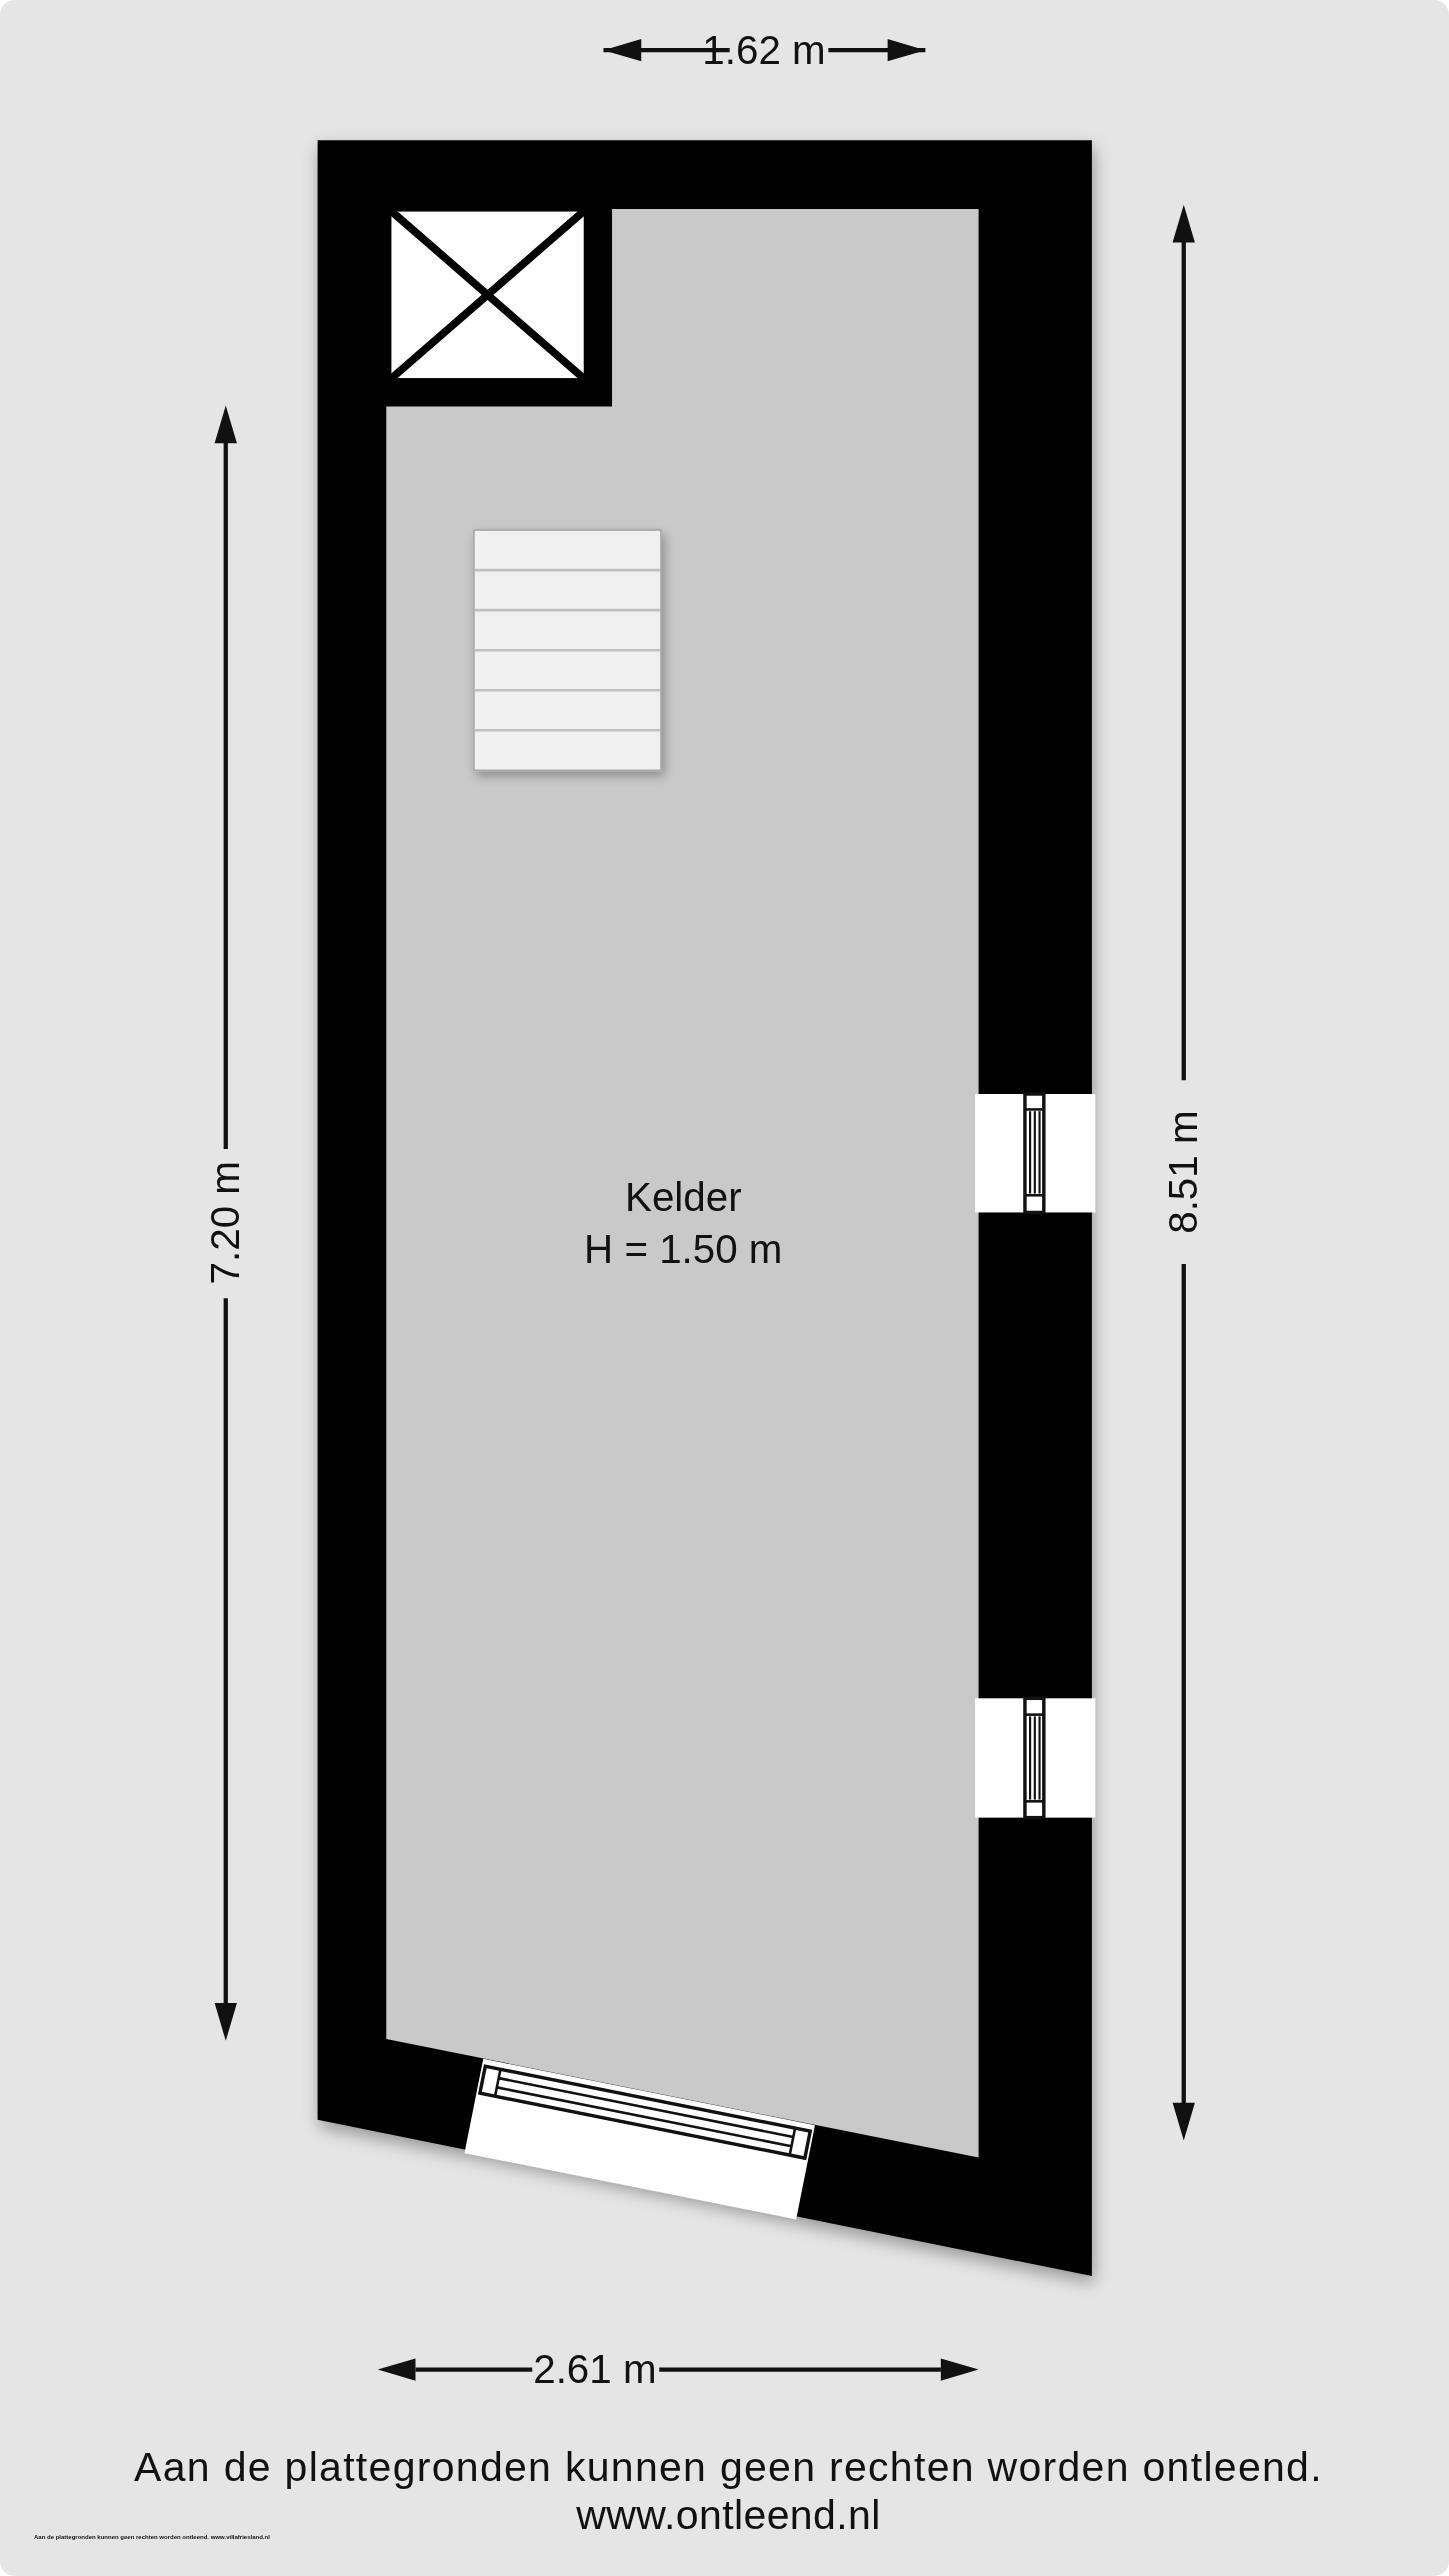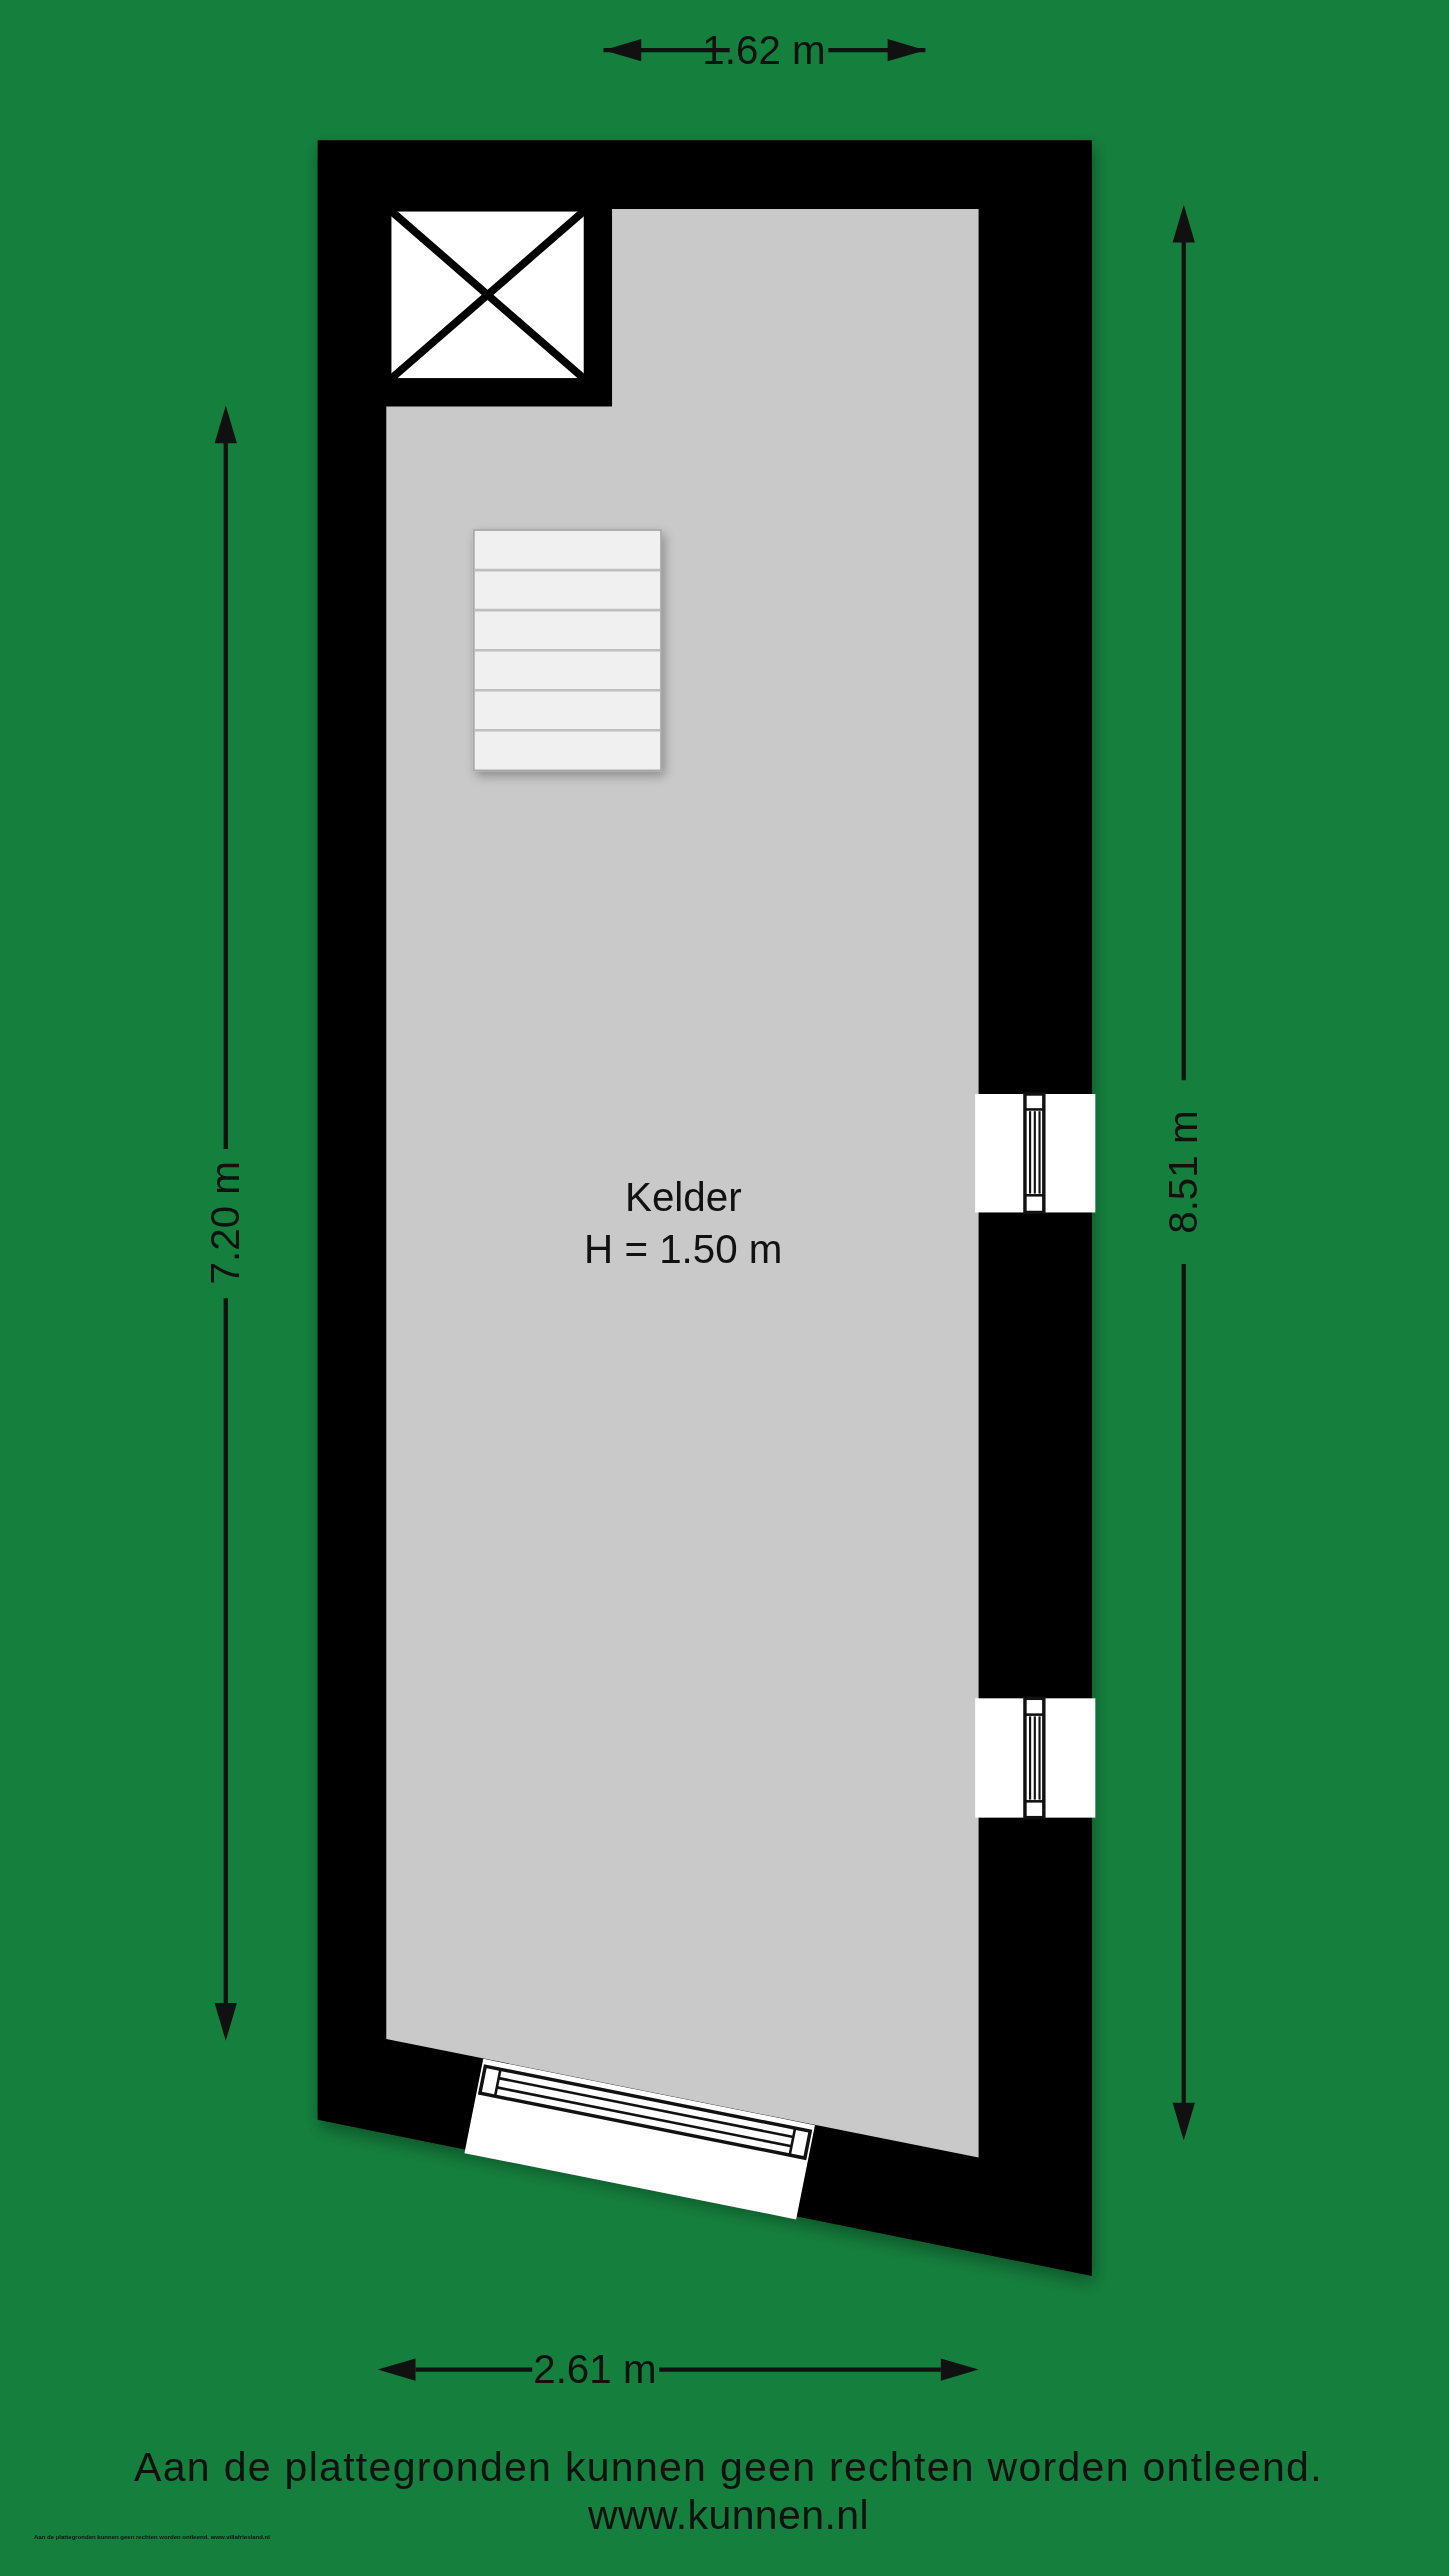--- a/index.html
+++ b/index.html
@@ -1,17 +1,17 @@
 <!DOCTYPE html>
 <html style="font-size:13.7px"><head>
 <meta charset="utf-8">
 <style>
   html,body{margin:0;padding:0;background:#ffffff;}
-  .page{position:relative;width:1449px;height:2576px;background:#15803d;overflow:hidden;
-        font-family:"Liberation Sans", sans-serif;color:#111;}
+  .page{position:relative;width:1449px;height:2576px;background:#e5e5e5;overflow:hidden;
+        font-family:"Liberation Sans", sans-serif;color:#111;border-radius:15px;}
   svg{display:block;}
   text{font-family:"Liberation Sans", sans-serif;fill:#111;}
   .dim-label{font-size:47px;}
   .room-label{font-size:47px;}
   .footer-line{position:absolute;left:8px;right:0;text-align:center;color:#111;}
   .disclaimer{top:2444px;font-size:41px;letter-spacing:1.3px;}
   .website{top:2492px;font-size:41px;letter-spacing:0.4px;}
   .fineprint{position:absolute;left:34px;top:2534px;font-size:6px;font-weight:bold;
              letter-spacing:0px;color:#111;}
 </style>
@@ -125,17 +125,17 @@
       <polygon points="440,2760 484,2747 484,2773" fill="#111111"></polygon>
       <polygon points="1140,2760 1096,2747 1096,2773" fill="#111111"></polygon>
       <text x="693" y="2776" text-anchor="middle" class="dim-label">2.61 m</text>
     </g>
 
     <text x="796" y="1410" text-anchor="middle" class="room-label">Kelder</text>
     <text x="796" y="1471" text-anchor="middle" class="room-label">H = 1.50 m</text>
   </svg>
 
   <div class="footer-line disclaimer">Aan de plattegronden kunnen geen rechten worden ontleend.</div>
-  <div class="footer-line website">www.kunnen.nl</div>
+  <div class="footer-line website">www.ontleend.nl</div>
   <div class="fineprint">Aan de plattegronden kunnen geen rechten worden ontleend. www.villafriesland.nl</div>
 
 </div>
 
 
 </body></html>

